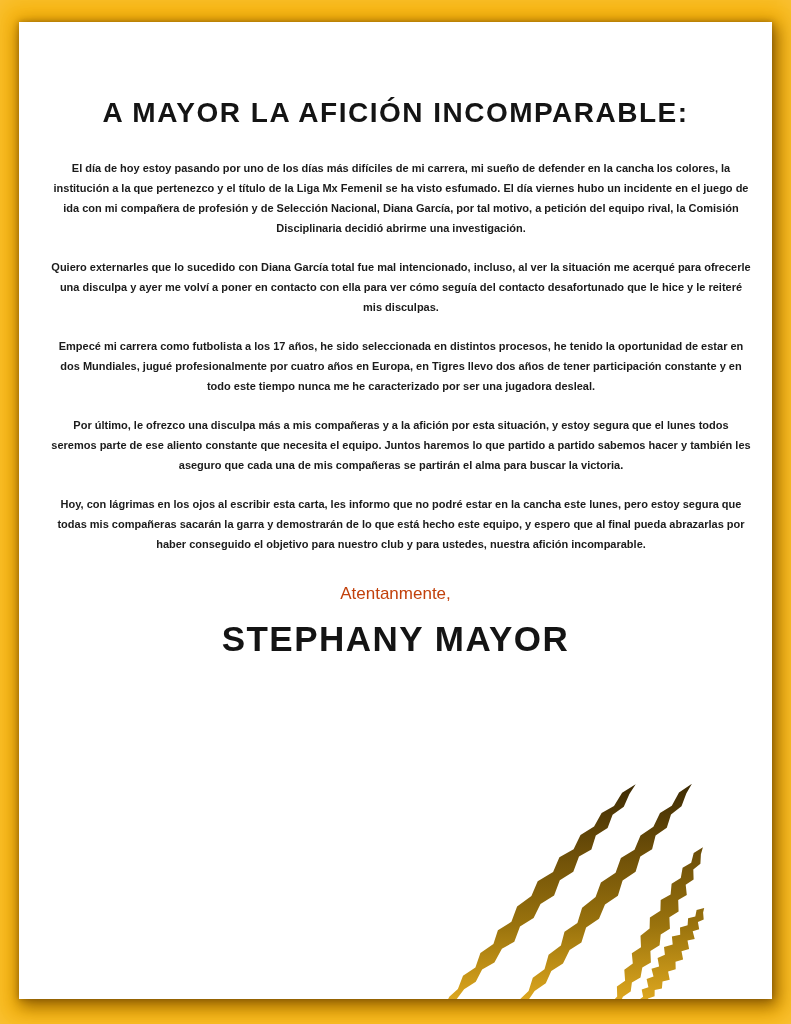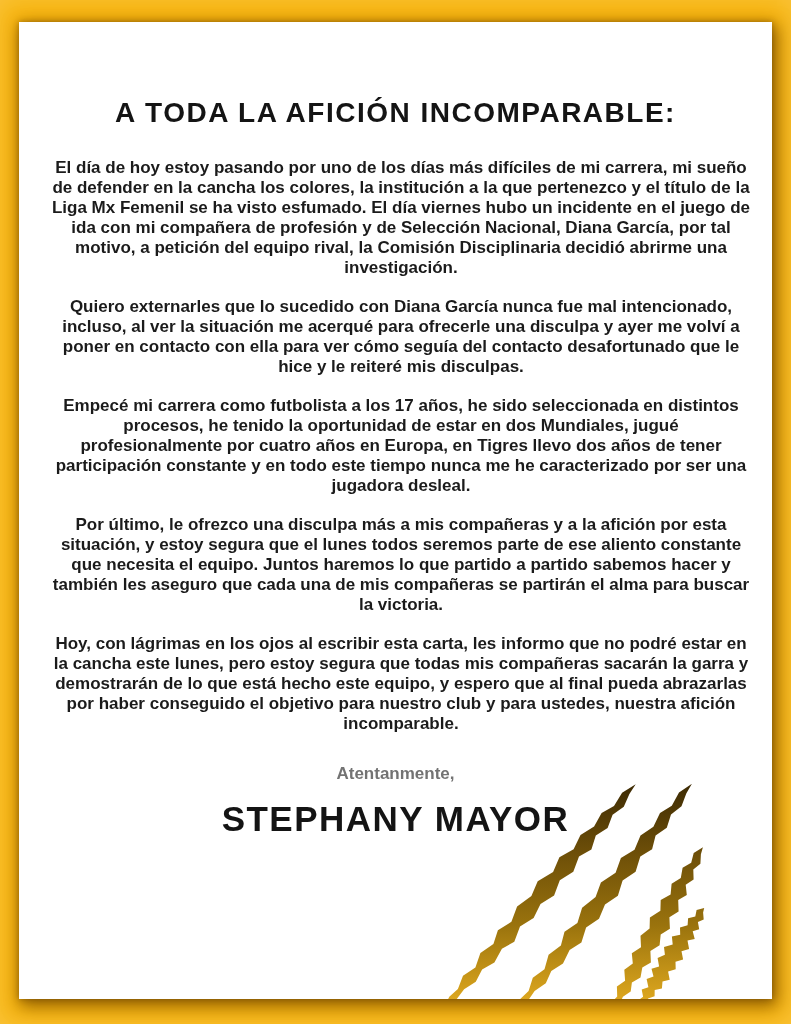--- a/index.html
+++ b/index.html
@@ -33,30 +33,30 @@
     font-size: 28px;
     font-weight: 800;
     letter-spacing: 1.5px;
     line-height: 34px;
     margin: 0 0 28px 0;
     color: #141414;
   }
   .body-text p {
     width: 700px;
     margin: 0 auto 19px auto;
-    font-size: 17px;
+    font-size: 11px;
     font-weight: bold;
     line-height: 20px;
     color: #1b1b1b;
   }
   .closing {
     margin: 30px 0 0 0;
     font-size: 17px;
-    font-weight: bold;
-    color: #737373;
+    font-weight: normal;
+    color: #c2410c;
   }
   .signature {
     margin: 15px 0 0 0;
     font-size: 35px;
     font-weight: 800;
     letter-spacing: 1.5px;
     color: #141414;
   }
   .claws {
     position: absolute;
@@ -66,24 +66,24 @@
   }
 </style>
 </head>
 <body>
 
 <div class="canvas">
   <div class="frame-glow"></div>
 
   <div class="page">
     <div class="content">
-      <h1 class="title">A TODA LA AFICIÓN INCOMPARABLE:</h1>
+      <h1 class="title">A MAYOR LA AFICIÓN INCOMPARABLE:</h1>
       <div class="body-text">
         <p>El día de hoy estoy pasando por uno de los días más difíciles de mi carrera, mi sueño de defender en la cancha los colores, la institución a la que pertenezco y el título de la Liga Mx Femenil se ha visto esfumado. El día viernes hubo un incidente en el juego de ida con mi compañera de profesión y de Selección Nacional, Diana García, por tal motivo, a petición del equipo rival, la Comisión Disciplinaria decidió abrirme una investigación.</p>
-        <p>Quiero externarles que lo sucedido con Diana García nunca fue mal intencionado, incluso, al ver la situación me acerqué para ofrecerle una disculpa y ayer me volví a poner en contacto con ella para ver cómo seguía del contacto desafortunado que le hice y le reiteré mis disculpas.</p>
+        <p>Quiero externarles que lo sucedido con Diana García total fue mal intencionado, incluso, al ver la situación me acerqué para ofrecerle una disculpa y ayer me volví a poner en contacto con ella para ver cómo seguía del contacto desafortunado que le hice y le reiteré mis disculpas.</p>
         <p>Empecé mi carrera como futbolista a los 17 años, he sido seleccionada en distintos procesos, he tenido la oportunidad de estar en dos Mundiales, jugué profesionalmente por cuatro años en Europa, en Tigres llevo dos años de tener participación constante y en todo este tiempo nunca me he caracterizado por ser una jugadora desleal.</p>
         <p>Por último, le ofrezco una disculpa más a mis compañeras y a la afición por esta situación, y estoy segura que el lunes todos seremos parte de ese aliento constante que necesita el equipo. Juntos haremos lo que partido a partido sabemos hacer y también les aseguro que cada una de mis compañeras se partirán el alma para buscar la victoria.</p>
         <p>Hoy, con lágrimas en los ojos al escribir esta carta, les informo que no podré estar en la cancha este lunes, pero estoy segura que todas mis compañeras sacarán la garra y demostrarán de lo que está hecho este equipo, y espero que al final pueda abrazarlas por haber conseguido el objetivo para nuestro club y para ustedes, nuestra afición incomparable.</p>
       </div>
       <div class="closing">Atentanmente,</div>
       <div class="signature">STEPHANY MAYOR</div>
     </div>
 
     <svg class="claws" viewBox="0 0 335 230" xmlns="http://www.w3.org/2000/svg" aria-hidden="true">
       <defs>

